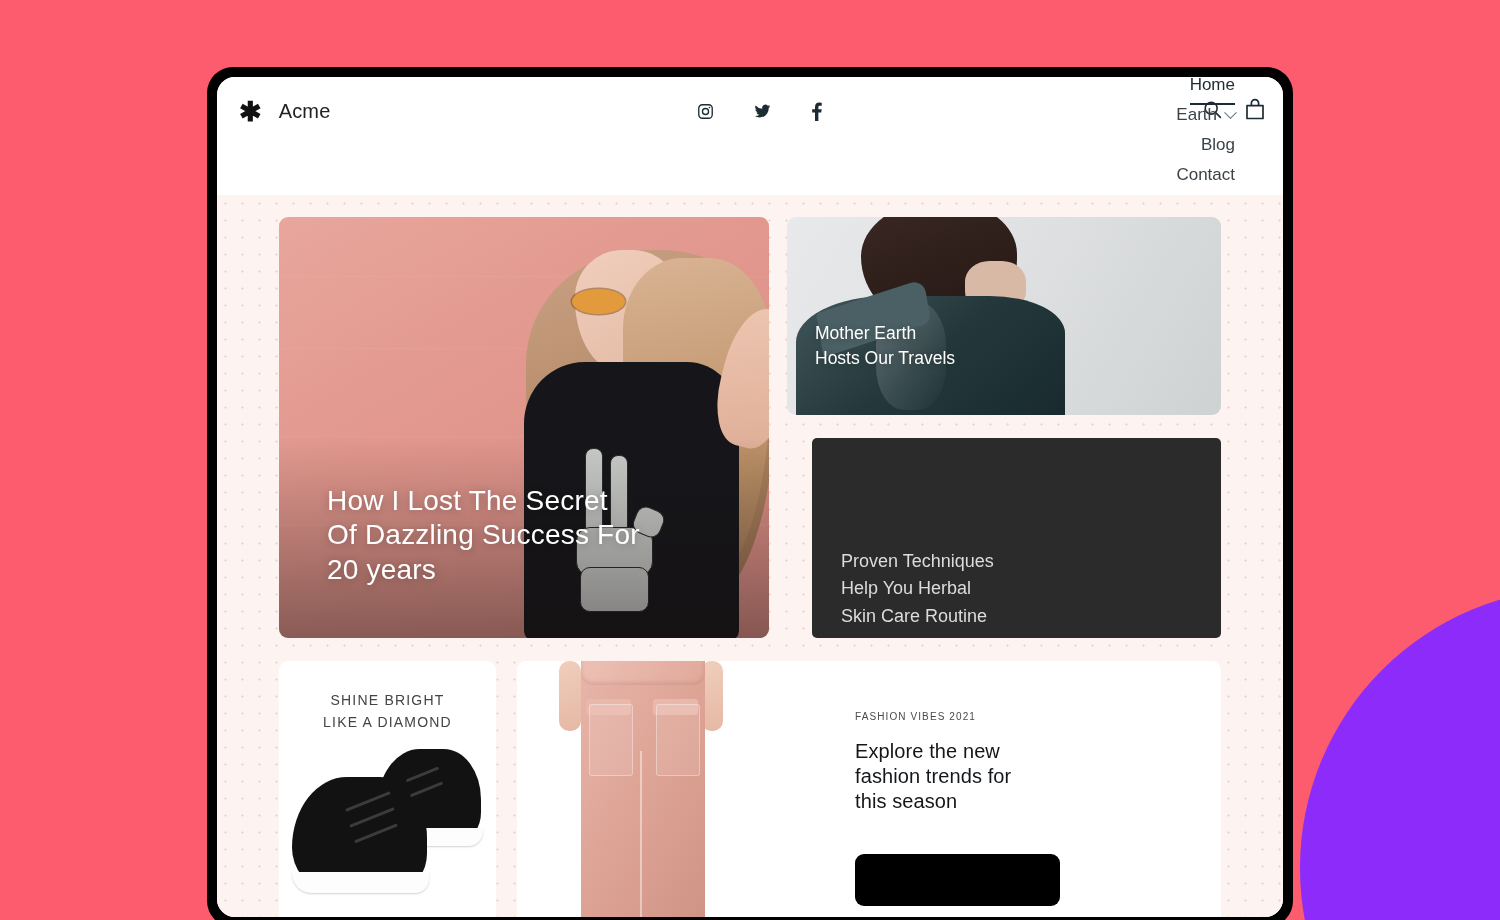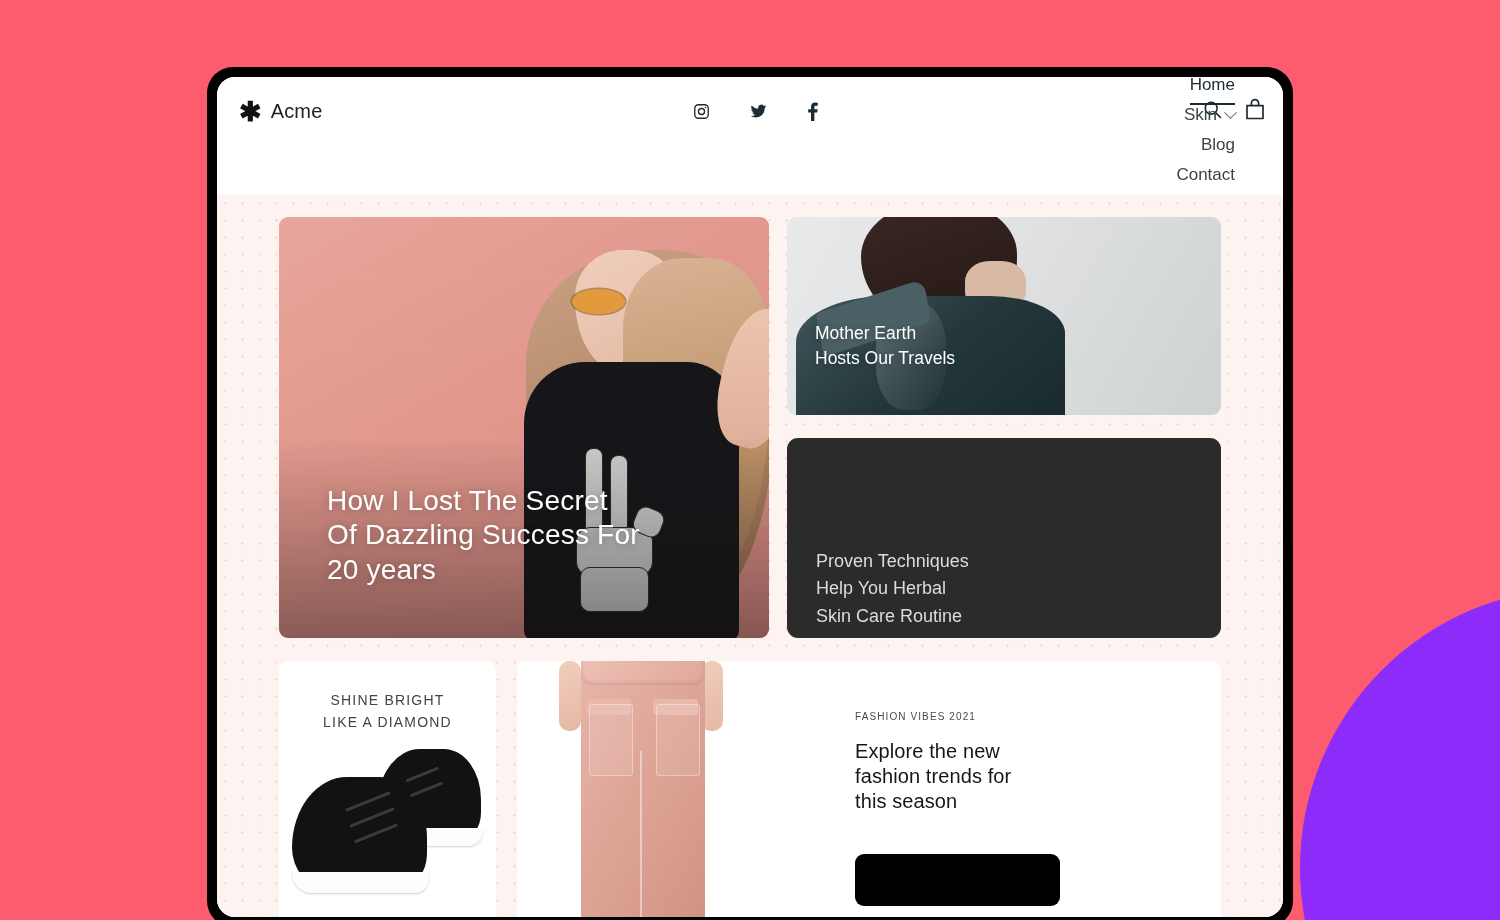--- a/index.html
+++ b/index.html
@@ -77,20 +77,21 @@
     line-height: 1;
     color: #111;
     font-weight: 700;
     position: relative;
     top: 1px;
   }
   #brand-name {
     font-size: 20px;
     color: #222;
     letter-spacing: .2px;
+    margin-left: 8px;
   }
   #social {
     display: flex;
     align-items: center;
     gap: 39px;
     margin: 0 auto;
     position: relative;
     left: -6px;
   }
   .social-icon {
@@ -176,24 +177,25 @@
     gap: 23px;
   }
   #travel-card {
     height: 198px;
     border-radius: 9px;
     overflow: hidden;
     position: relative;
   }
   #skin-card {
     flex: 1;
-    border-radius: 11px;
+    border-radius: 5px;
     background: #2b2b2b;
     position: relative;
     overflow: hidden;
+    margin-left: 25px;
   }
 
   
   .art { position: absolute; inset: 0; overflow: hidden; }
   #hero-art { background: linear-gradient(150deg,#e8a69c 0%,#e2988e 40%,#d98c83 100%); }
   .brick {
     position: absolute;
     background: rgba(255,255,255,.05);
     height: 1.5px;
   }
@@ -547,21 +549,21 @@
             </svg>
           </a>
         </div>
       </div>
 
       <nav id="main-nav">
         <div class="nav-item active">
           <span>Home</span>
         </div>
         <div class="nav-item">
-          <span>Skin</span>
+          <span>Earth</span>
           <i class="chev"></i>
         </div>
         <div class="nav-item">
           <span>Blog</span>
         </div>
         <div class="nav-item">
           <span>Contact</span>
         </div>
       </nav>
     </header>

